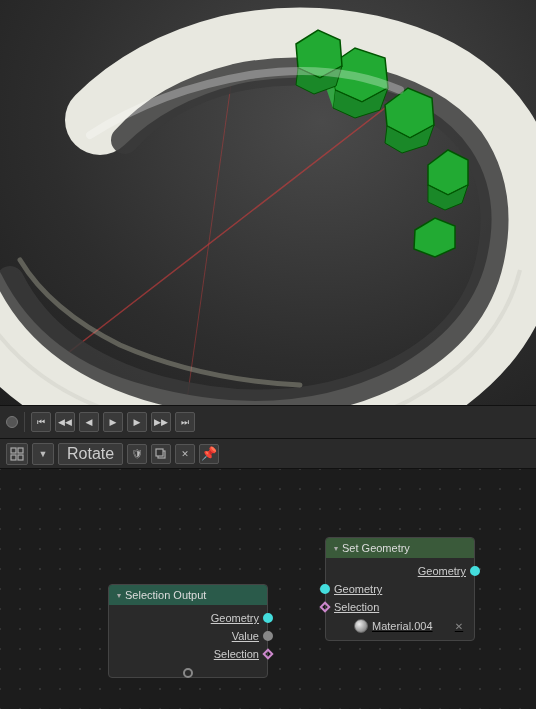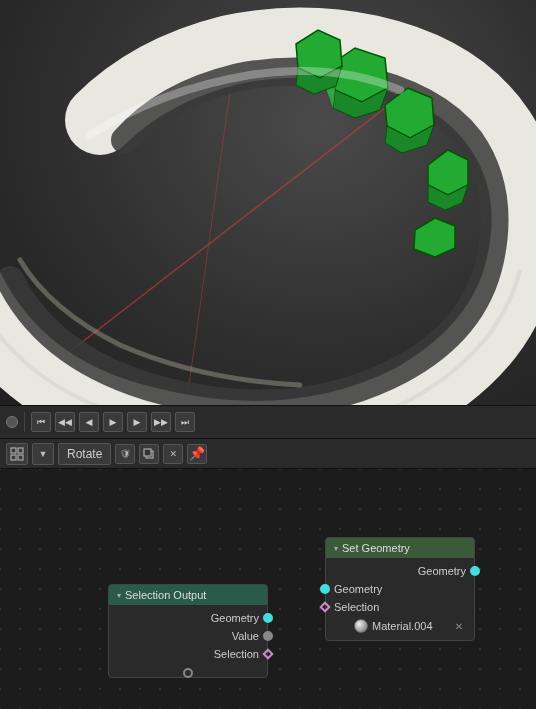--- a/index.html
+++ b/index.html
@@ -92,21 +92,21 @@
       display: flex;
       align-items: center;
       justify-content: center;
       cursor: pointer;
       color: #bbb;
       font-size: 9px;
     }
 
     .mode-label {
       color: #ccc;
-      font-size: 12px;
+      font-size: 16px;
       padding: 0 8px;
       height: 22px;
       background: #3a3a3a;
       border: 1px solid #555;
       border-radius: 2px;
       display: flex;
       align-items: center;
       cursor: pointer;
     }
 
@@ -174,20 +174,21 @@
     }
 
     .node-row {
       display: flex;
       align-items: center;
       padding: 3px 8px;
       color: #ccc;
       font-size: 11px;
       position: relative;
       justify-content: flex-end;
+      text-decoration: underline;
     }
 
     
     .socket {
       width: 10px;
       height: 10px;
       border-radius: 50%;
       border: 2px solid #888;
       position: absolute;
       top: 50%;
@@ -412,21 +413,21 @@
       <div class="node-row" style="justify-content: flex-start; position: relative;">
         <div class="socket socket-left socket-cyan" style="left: -6px;"></div>
         <span>Geometry</span>
       </div>
 
       <div class="node-row" style="justify-content: flex-start; position: relative;">
         <div class="socket socket-diamond-left" style="left: -5px; top: 50%; position: absolute;"></div>
         <span>Selection</span>
       </div>
 
-      <div class="material-row" style="padding-left: 28px;">
+      <div class="material-row" style="padding-left: 28px; text-decoration: underline;">
         <div style="width: 14px; height: 14px; border-radius: 50%; background: radial-gradient(circle at 35% 35%, #eee, #666); border: 1px solid #666; flex-shrink: 0;"></div>
         <span class="mat-label">Material.004</span>
         <div class="mat-close">✕</div>
       </div>
     </div>
   </div>
 
 </div>
 
 </body></html>

